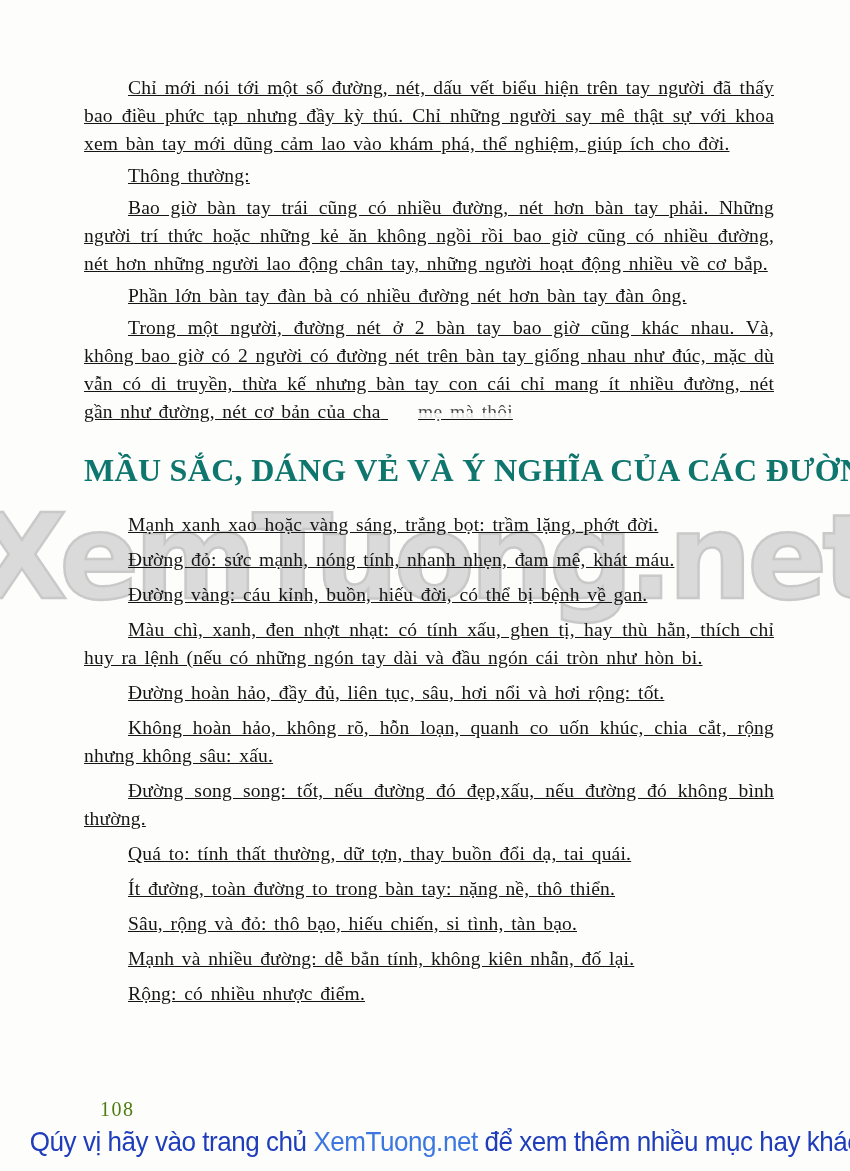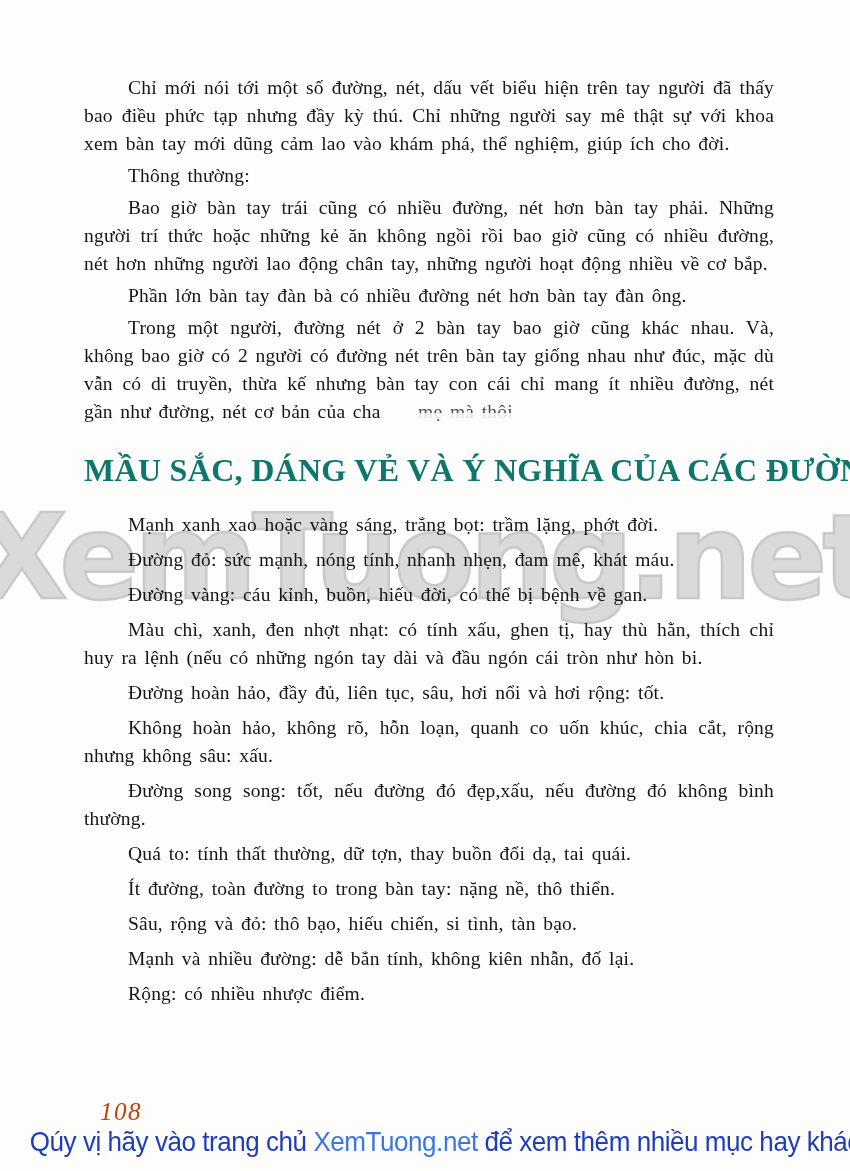--- a/index.html
+++ b/index.html
@@ -41,20 +41,21 @@
     width: 690px;
   }
   .body-p {
     margin: 0 0 4px 0;
     font-size: 19.5px;
     line-height: 28px;
     text-align: justify;
     text-indent: 44px;
     word-spacing: 2.5px;
     letter-spacing: 0.2px;
+    text-decoration: underline;
   }
   .list-p {
     margin: 0 0 7px 0;
   }
   .section-heading {
     margin: 26px 0 22px 0;
     font-size: 32px;
     font-weight: bold;
     text-align: center;
     white-space: nowrap;
@@ -75,24 +76,23 @@
     top: 56%;
     height: 6px;
     background: rgba(253, 253, 252, 0.85);
     pointer-events: none;
   }
   .page-number {
     position: absolute;
     z-index: 1;
     left: 100px;
     top: 1098px;
-    font-size: 25px;
+    font-size: 20px;
     letter-spacing: 1.5px;
-    color: #c2410c;
-    font-style: italic;
+    color: #4d7c0f;
   }
   .footer {
     position: absolute;
     z-index: 2;
     left: 0;
     right: 0;
     top: 1126px;
     text-align: center;
     font-family: "Liberation Sans", "DejaVu Sans", sans-serif;
     font-size: 28px;

